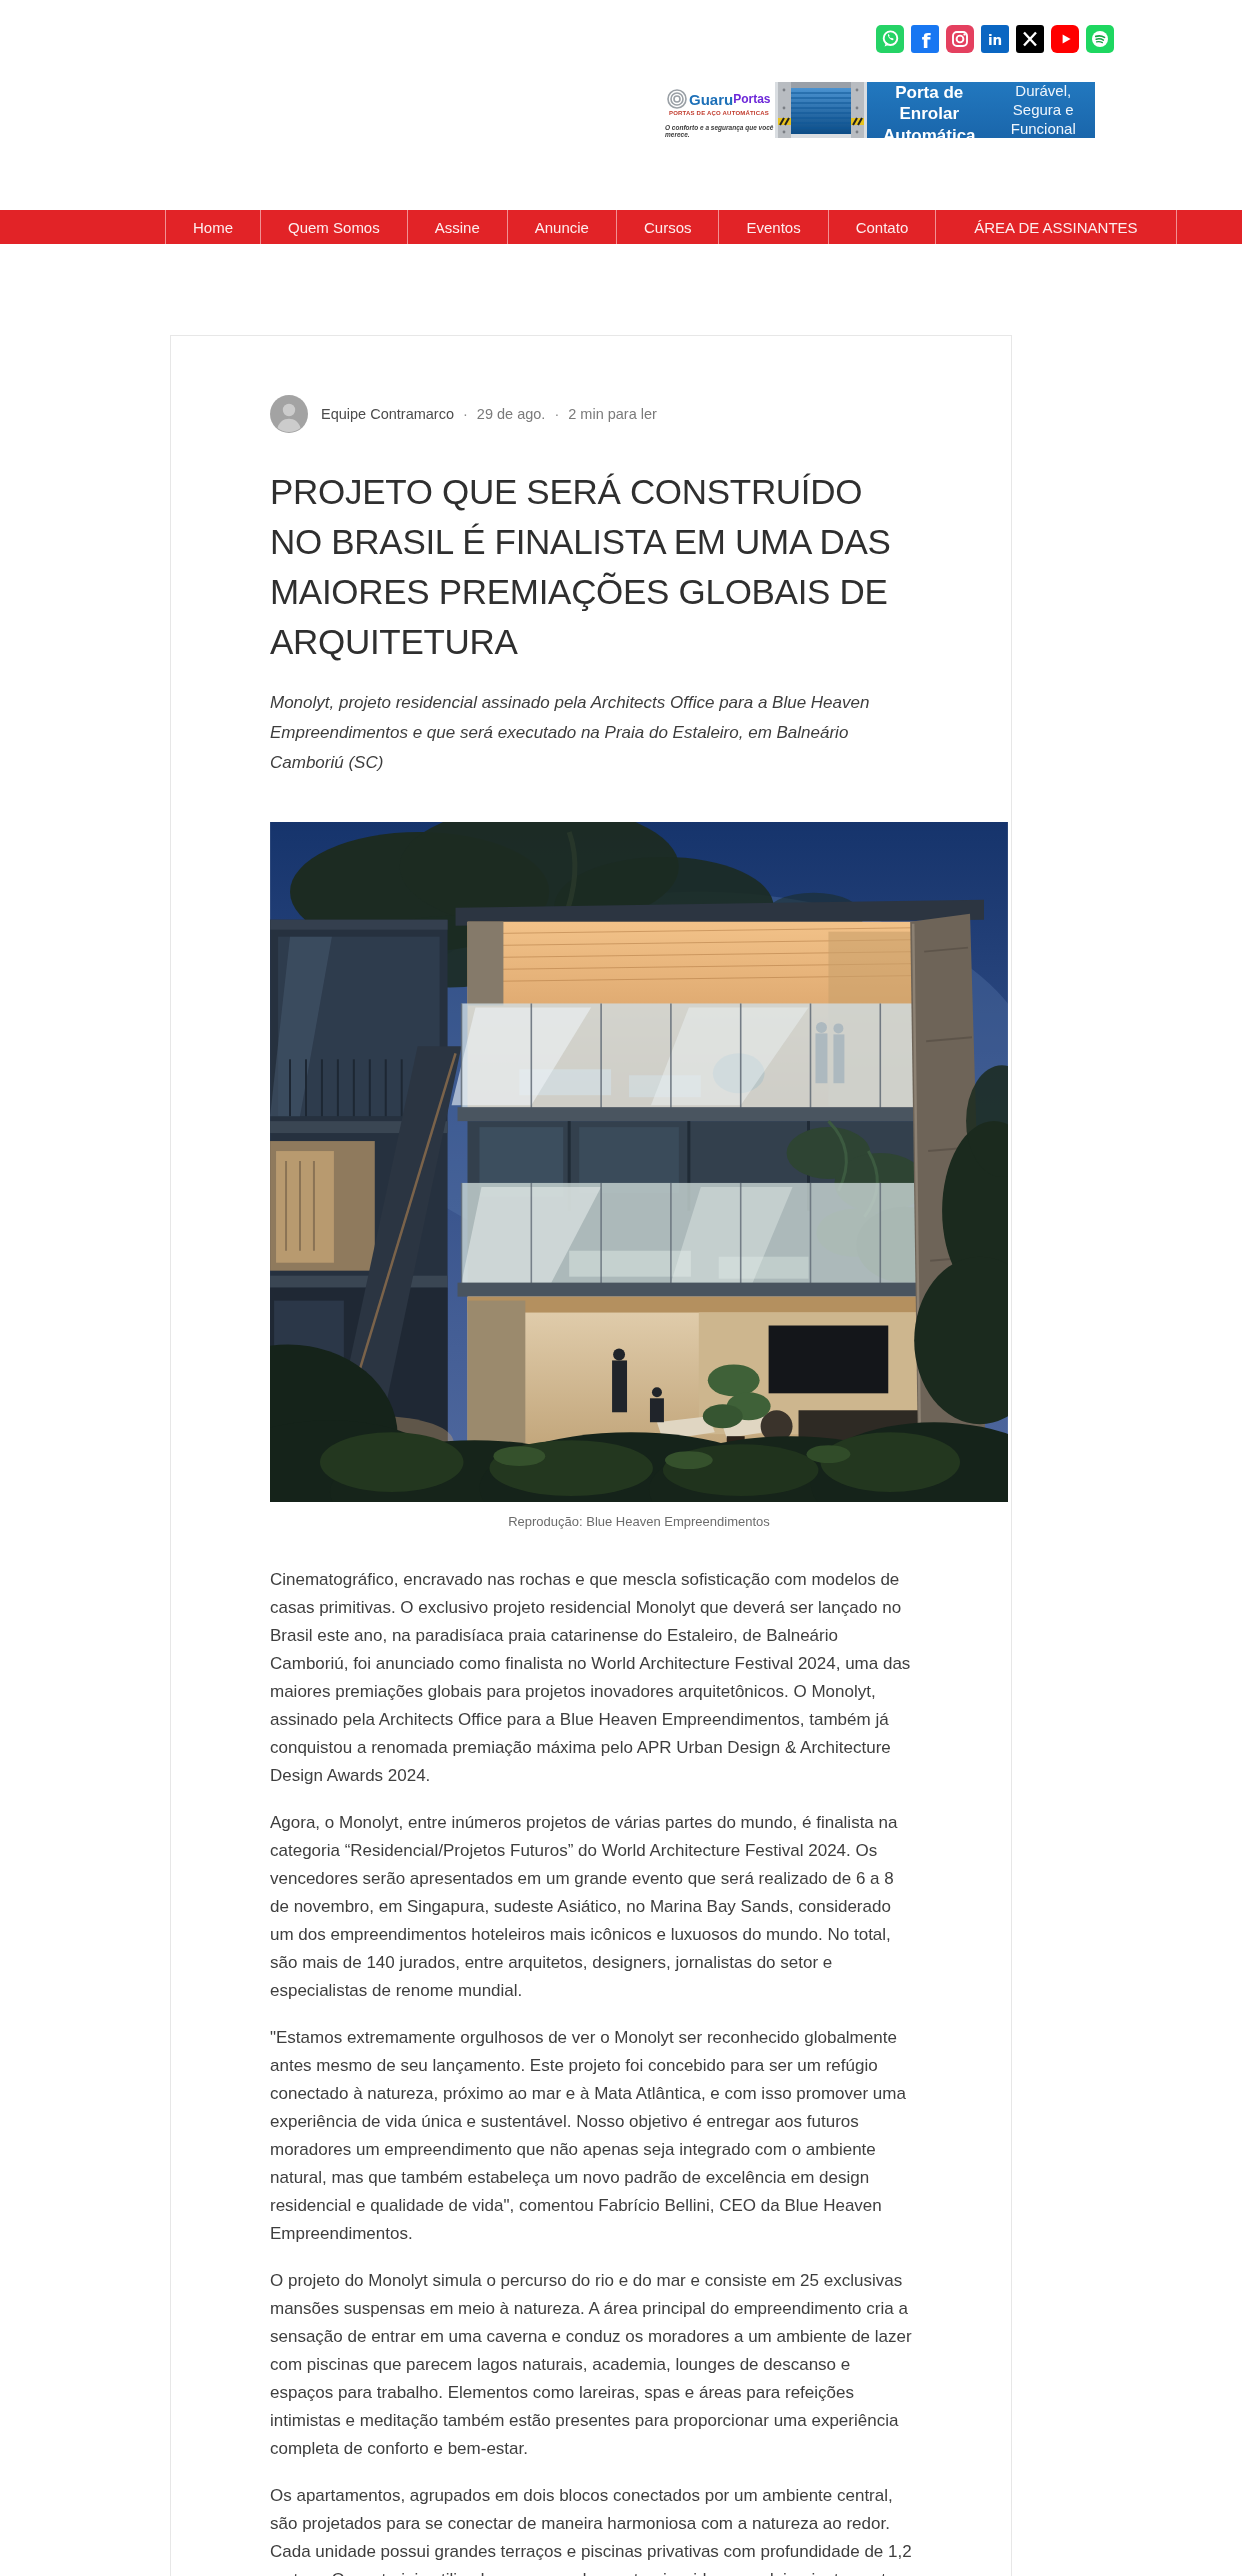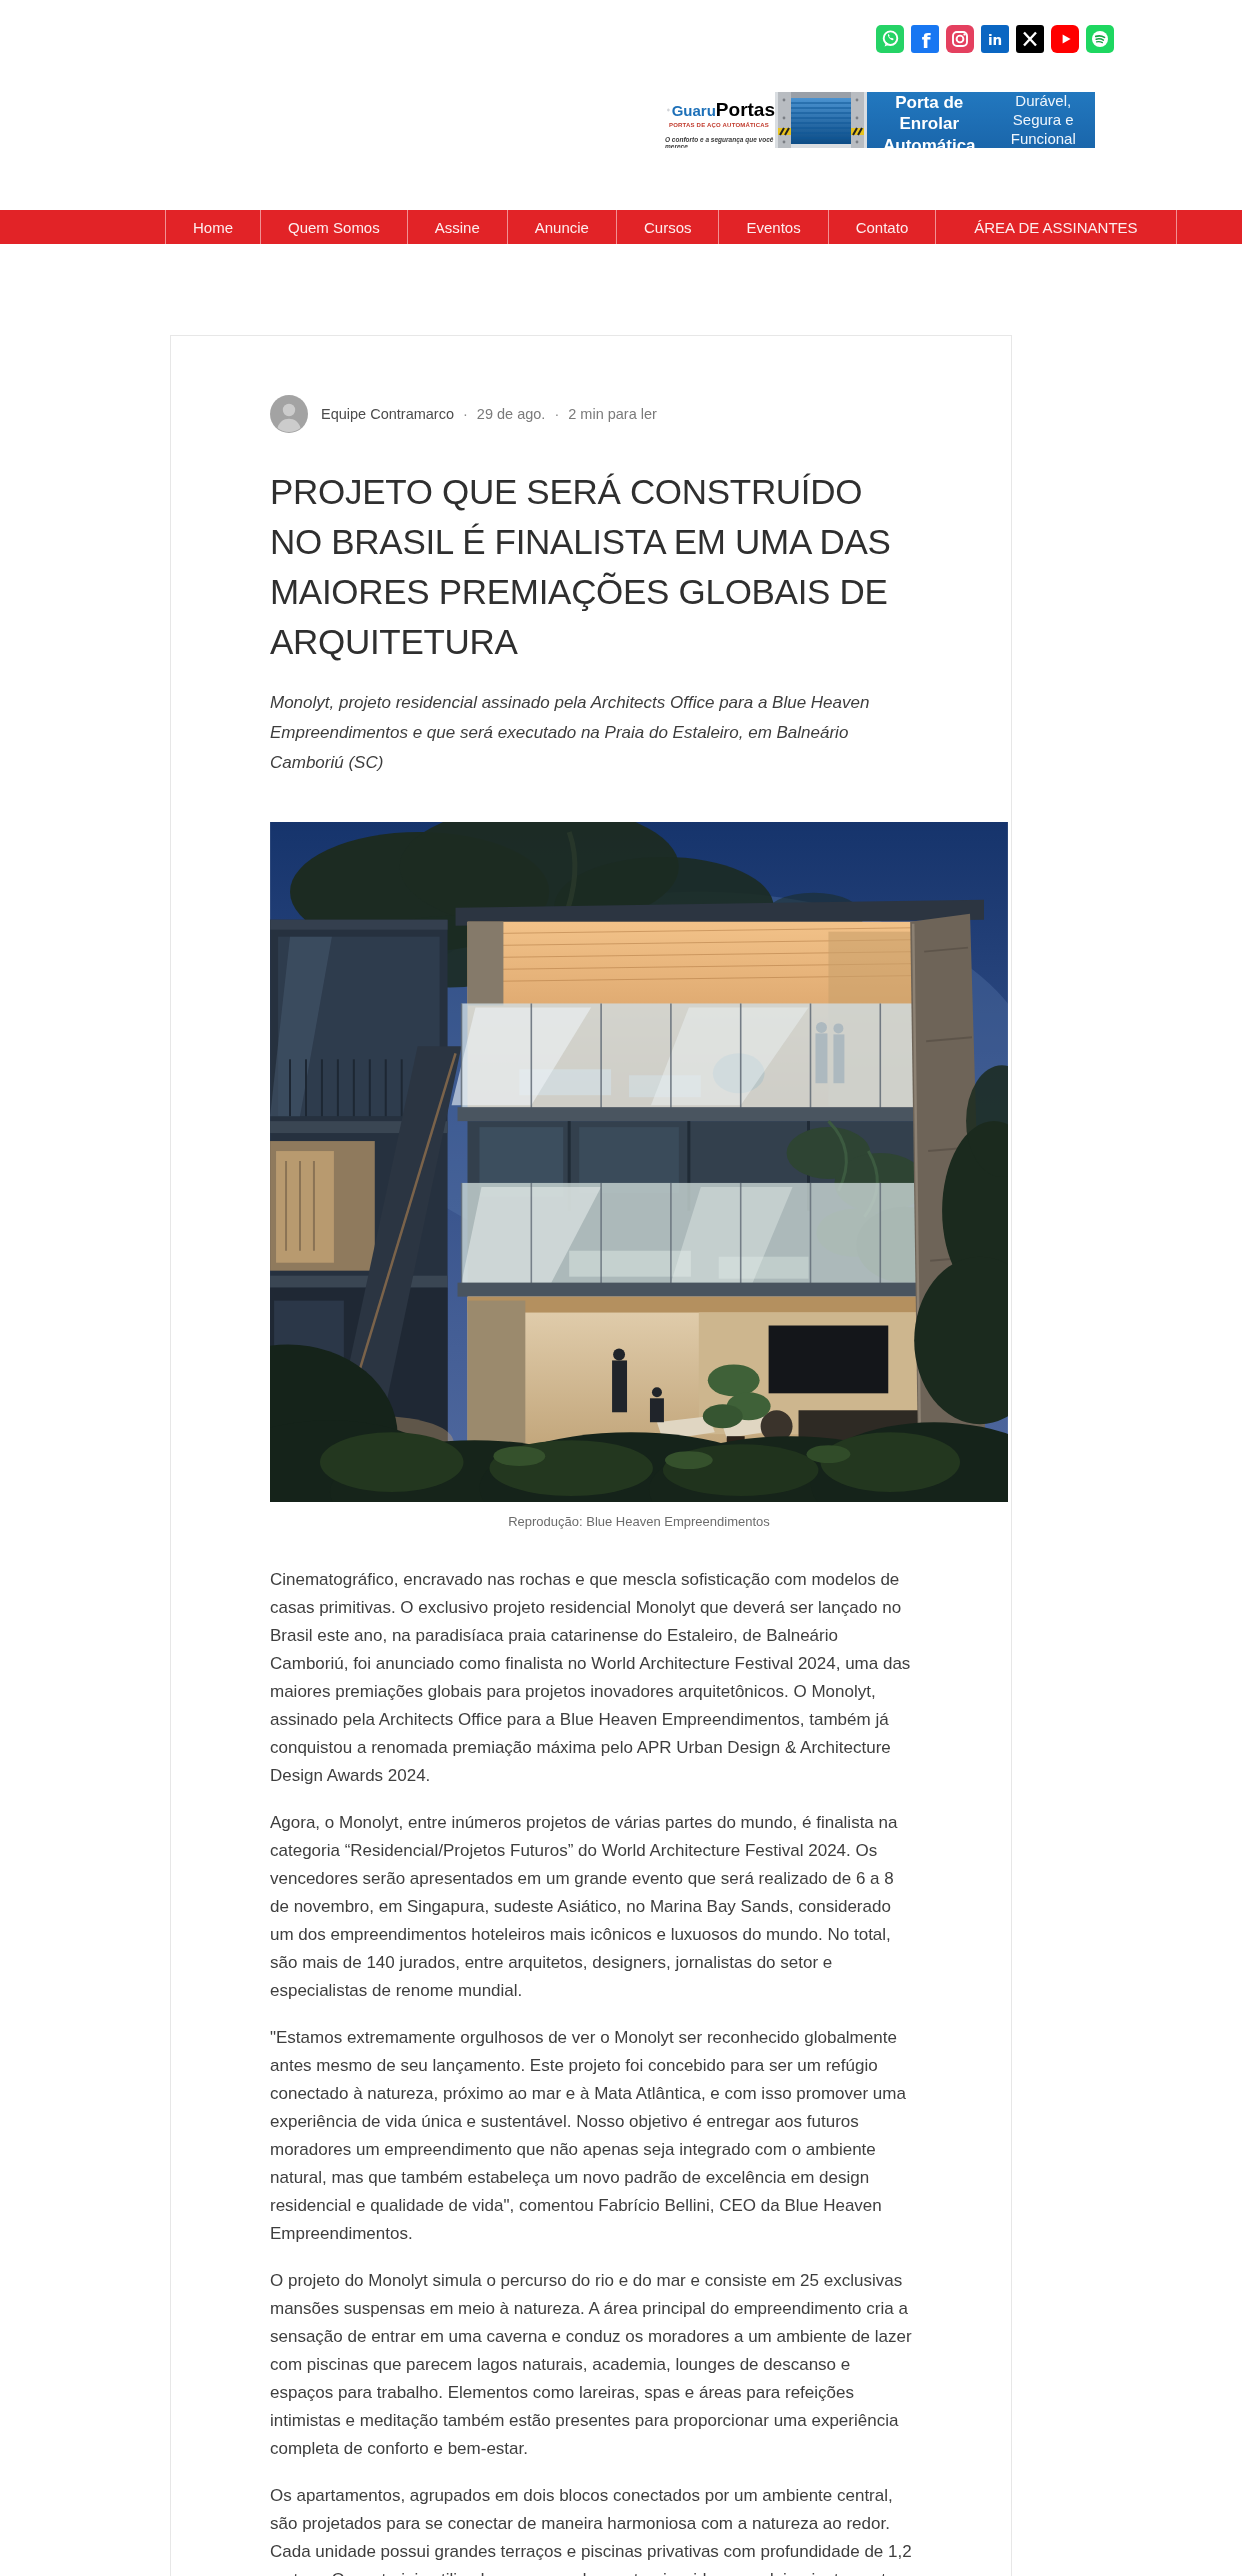--- a/index.html
+++ b/index.html
@@ -6,26 +6,26 @@
   .page{position:relative;width:1242px;height:2576px;overflow:hidden;background:#fff;
         font-family:"Liberation Sans",sans-serif;color:#3e3e3e;}
   
   .header{position:relative;height:210px;background:#fff;}
   .social-bar{position:absolute;top:25px;left:876px;display:flex;gap:7px;}
   .social-bar svg{display:block;cursor:pointer;}
   .logo{position:absolute;left:180px;top:64px;display:flex;align-items:flex-start;text-decoration:none;cursor:pointer;}
   .logo-text{margin-left:16px;}
   .logo-title{font-size:36px;font-weight:bold;letter-spacing:1px;color:#2d2d2d;line-height:1.05;margin-top:6px;}
   .logo-sub{font-size:18.5px;color:#4e4e4e;letter-spacing:1.1px;margin-top:8px;font-weight:400;}
-  .ad{position:absolute;left:663px;top:92px;width:432px;height:56px;display:flex;cursor:pointer;text-decoration:none;}
+  .ad{position:absolute;left:663px;top:82px;width:432px;height:56px;display:flex;cursor:pointer;text-decoration:none;}
   .ad-left{width:112px;background:#fff;position:relative;overflow:hidden;}
   .guaru-row{display:flex;align-items:center;margin-top:7px;}
   .guaru-circles{margin:0 2px 0 4px;}
   .guaru-blue{color:#1d70b8;font-weight:bold;font-size:15px;}
-  .guaru-gray{color:#000000;font-weight:bold;font-size:19px;}
+  .guaru-gray{color:#6d28d9;font-weight:bold;font-size:12px;}
   .ad-tagline{color:#c0392b;font-size:6px;font-weight:bold;text-align:right;margin:1px 6px 0 0;letter-spacing:0.2px;}
   .ad-slogan{color:#3a3a3a;font-size:6.5px;font-weight:bold;font-style:italic;margin:8px 0 0 2px;}
   .ad-door{width:92px;height:56px;}
   .ad-right{flex:1;background:linear-gradient(180deg,#2278bf,#1a66ab);color:#fff;
             display:flex;flex-direction:row;justify-content:center;text-align:center;}
   .ad-headline{font-size:17px;font-weight:bold;line-height:1.25;}
   .ad-subheadline{font-size:15px;color:#eef5fc;line-height:1.25;}
   
   .nav{height:34px;background:#e22327;display:flex;align-items:stretch;padding-left:165px;}
   .nav a{display:flex;align-items:center;padding:0 27px;color:rgba(255,255,255,.92);font-size:15px;

